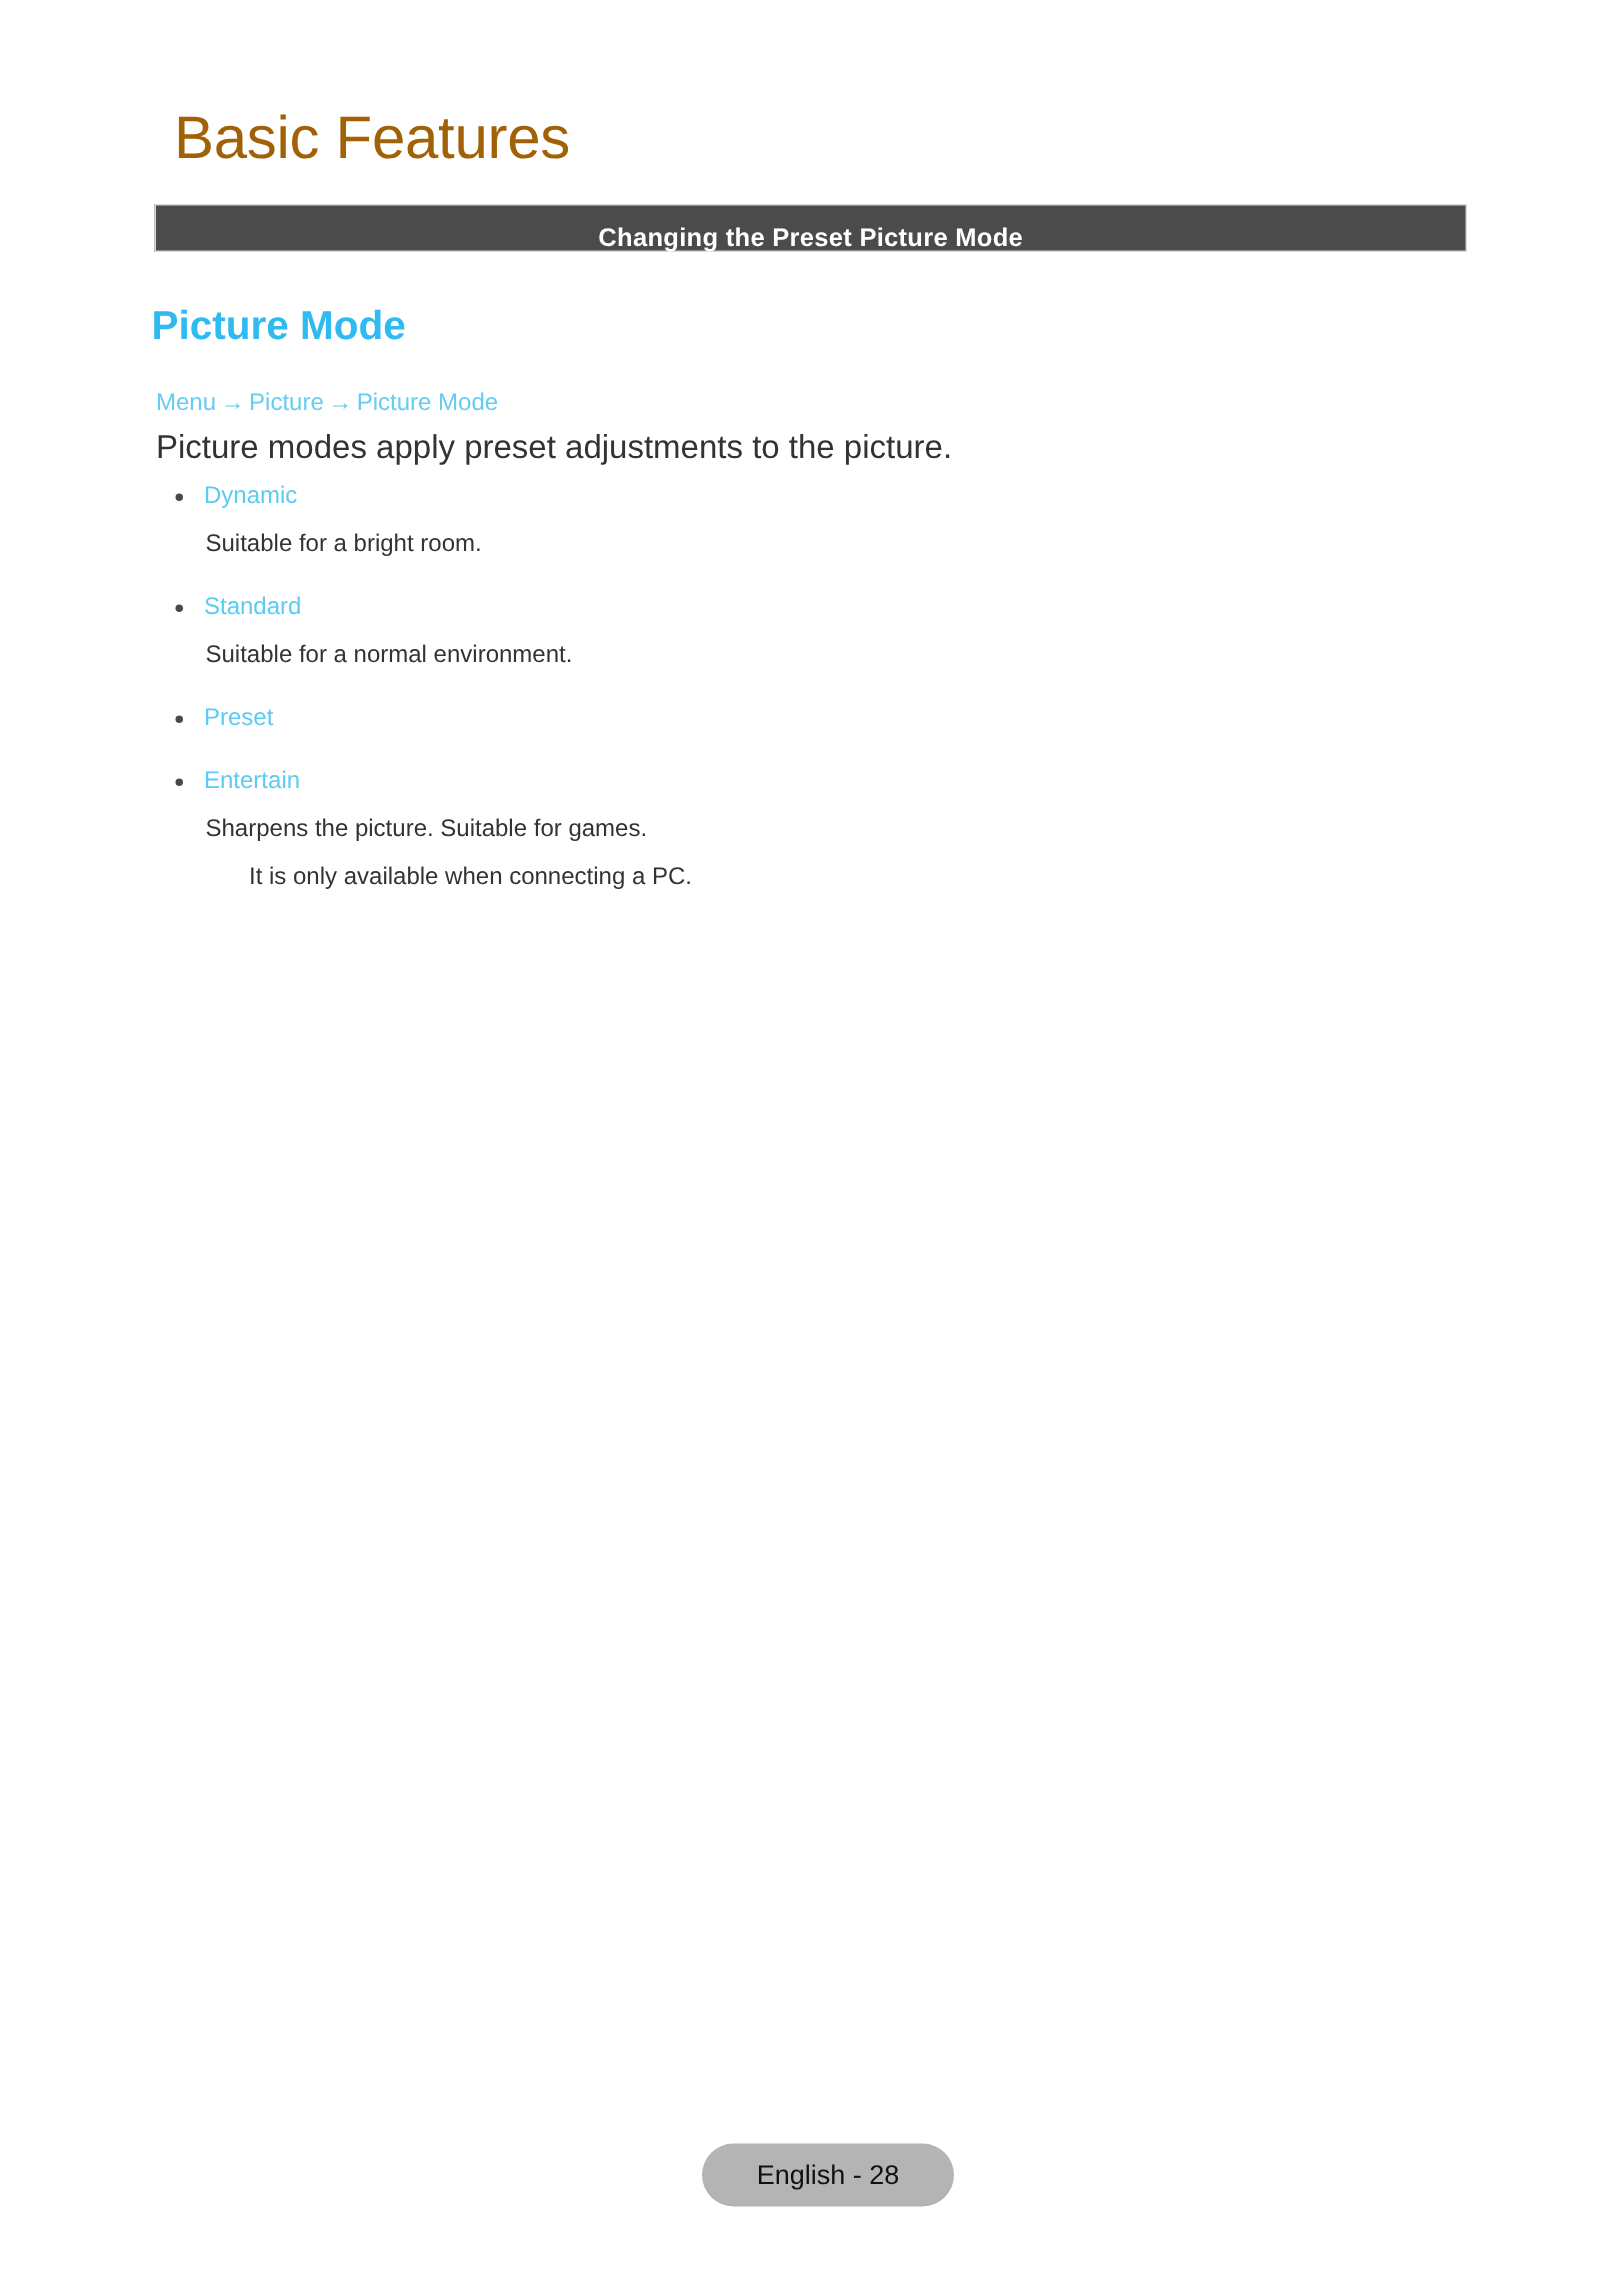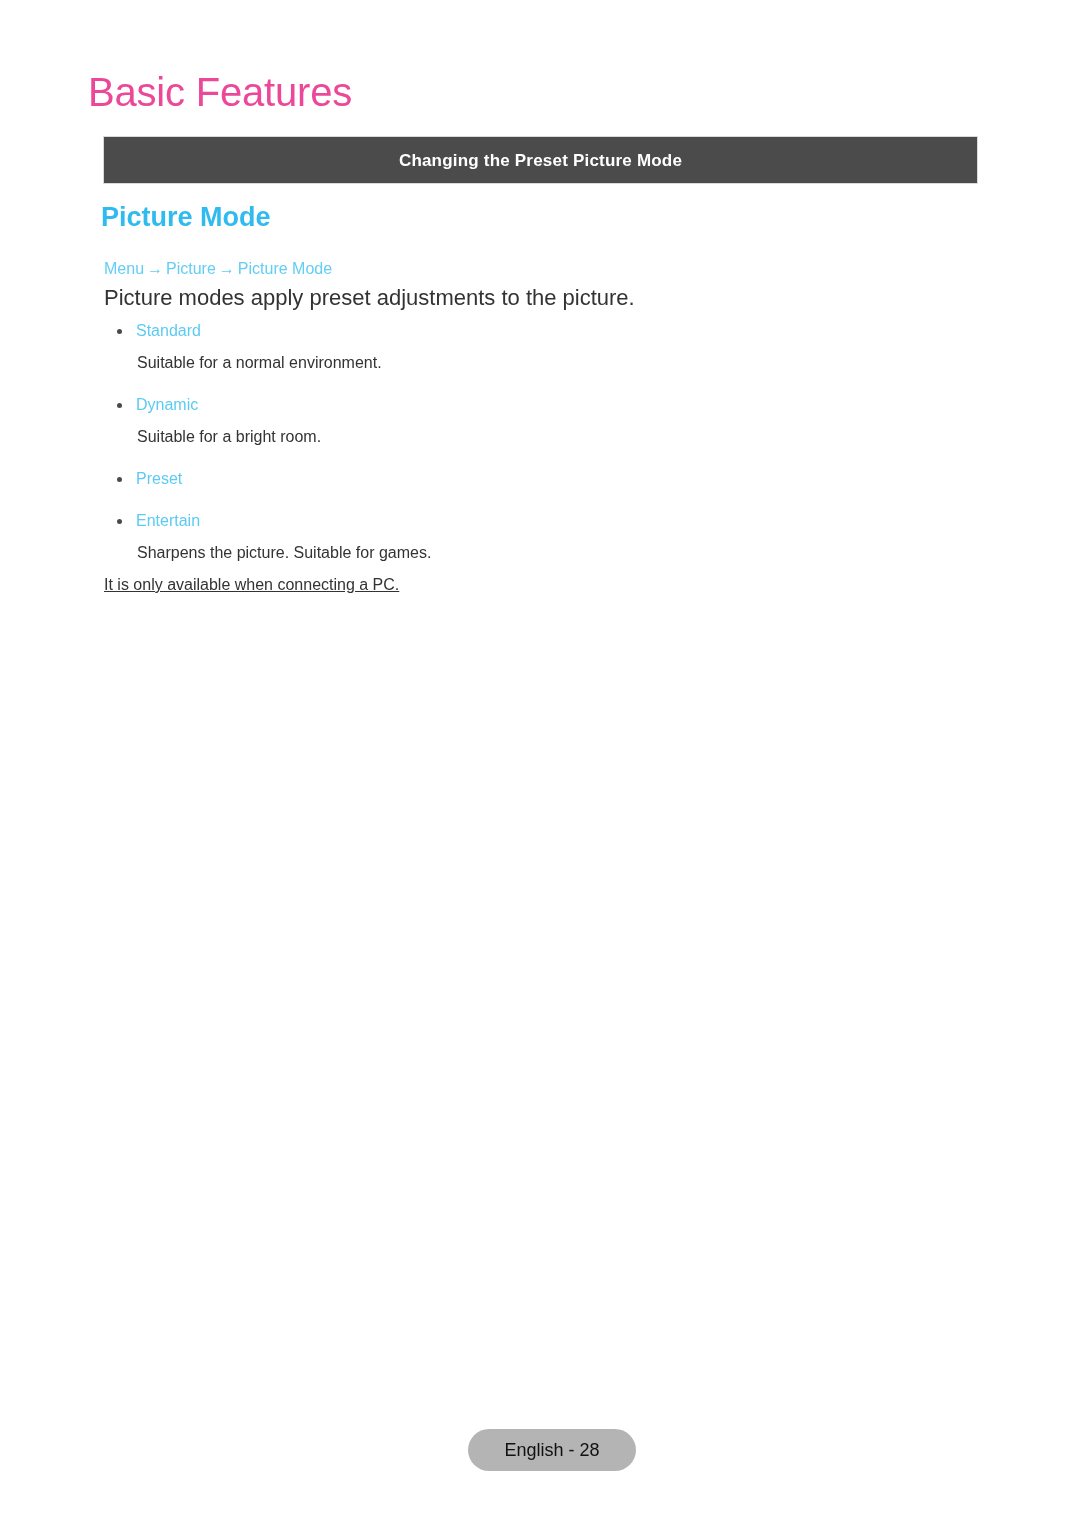--- a/index.html
+++ b/index.html
@@ -19,42 +19,42 @@
   .page {
     position: absolute;
     left: 0; top: 0;
     width: 1080px;
     height: 1519px;
   }
 
   
   .chapter-title {
     position: absolute;
-    left: 88px;
+    left: 116px;
     top: 72px;
     font-size: 40px;
     font-weight: 300;
     letter-spacing: -0.2px;
-    color: #ec4899;
+    color: #a16207;
     line-height: 1;
     white-space: nowrap;
   }
 
   
   .section-bar {
     position: absolute;
     left: 103px;
     top: 136px;
     width: 875px;
-    height: 48px;
+    height: 32px;
     background: #4b4b4b;
     border: 1px solid #d9d9d9;
     box-sizing: border-box;
     display: flex;
-    align-items: center;
+    align-items: flex-end;
     justify-content: center;
   }
   .section-bar-text {
     color: #ffffff;
     font-size: 17px;
     font-weight: bold;
     letter-spacing: 0.2px;
     line-height: 1;
   }
 
@@ -131,25 +131,25 @@
   .mode-desc {
     position: relative;
     margin-left: 33px;
     font-size: 16px;
     color: #333333;
     line-height: 32px;
     white-space: nowrap;
   }
   .mode-note {
     position: relative;
+    margin-left: 62px;
     font-size: 16px;
     color: #333333;
     line-height: 32px;
     white-space: nowrap;
-    text-decoration: underline;
   }
 
   
   .page-badge {
     position: absolute;
     left: 468px;
     top: 1429px;
     width: 168px;
     height: 42px;
     border-radius: 21px;
@@ -183,31 +183,31 @@
     <span class="crumb">Menu</span><span class="arrow">→</span><span class="crumb">Picture</span><span class="arrow">→</span><span class="crumb">Picture Mode</span>
   </div>
 
   <div class="intro-text">Picture modes apply preset adjustments to the picture.</div>
 
   <div class="mode-list">
 
     <div class="mode-item">
       <div class="mode-row">
         <span class="bullet"></span>
+        <span class="mode-label">Dynamic</span>
+      </div>
+      <div class="mode-desc">Suitable for a bright room.</div>
+    </div>
+
+    <div class="mode-item">
+      <div class="mode-row">
+        <span class="bullet"></span>
         <span class="mode-label">Standard</span>
       </div>
       <div class="mode-desc">Suitable for a normal environment.</div>
-    </div>
-
-    <div class="mode-item">
-      <div class="mode-row">
-        <span class="bullet"></span>
-        <span class="mode-label">Dynamic</span>
-      </div>
-      <div class="mode-desc">Suitable for a bright room.</div>
     </div>
 
     <div class="mode-item">
       <div class="mode-row">
         <span class="bullet"></span>
         <span class="mode-label">Preset</span>
       </div>
     </div>
 
     <div class="mode-item">

